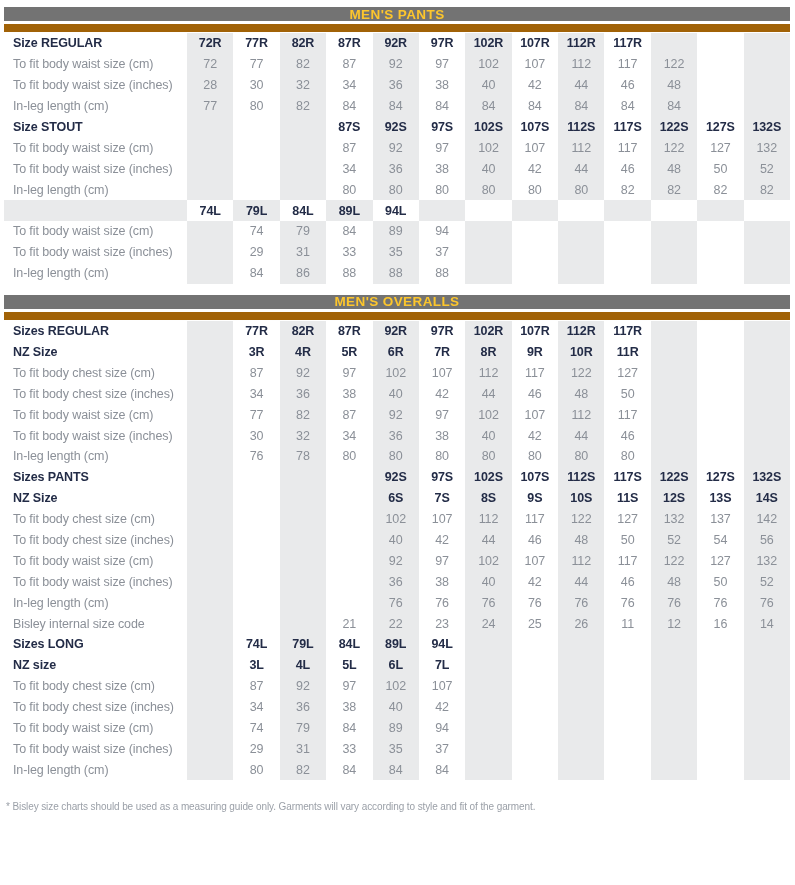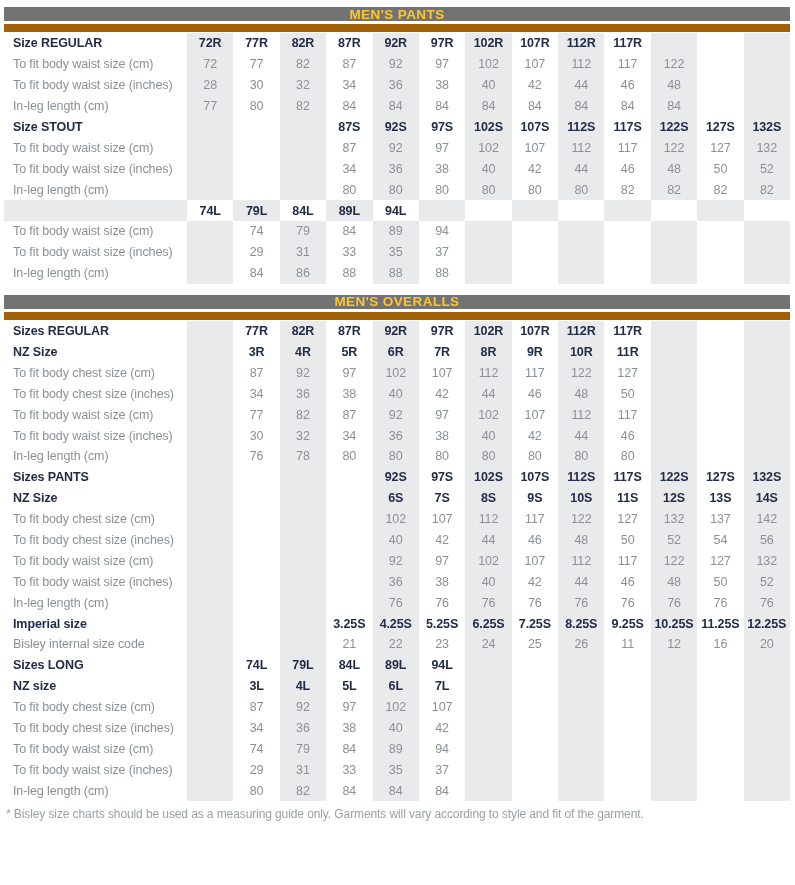--- a/index.html
+++ b/index.html
@@ -44,23 +44,23 @@
   .trow .cell {
     font-size: 12.5px;
     display: flex; align-items: center; justify-content: center;
     letter-spacing: -0.1px;
   }
   .cell.stripe { background: #e9eaeb; }
   .trow.header .label, .trow.header .cell { color: #232c47; font-weight: 700; }
   .trow.data .label, .trow.data .cell { color: #8b9098; font-weight: 400; }
 
   .footnote {
-    margin-top: 6px;
+    margin-top: 21px;
     padding-left: 2px;
-    font-size: 12px;
+    font-size: 10px;
     color: #9ba0a8;
     letter-spacing: -0.1px;
   }
 </style>
 </head>
 <body>
 
 <div class="page">
   <div id="tables-root">
       <section class="size-table">
@@ -479,51 +479,35 @@
             <div class="cell stripe">76</div>
             <div class="cell">76</div>
             <div class="cell stripe">76</div>
             <div class="cell">76</div>
             <div class="cell stripe">76</div>
             <div class="cell">76</div>
             <div class="cell stripe">76</div>
             <div class="cell">76</div>
             <div class="cell stripe">76</div>
           </div>
-          <div class="trow header">
-            <div class="label">Imperial size</div>
-            <div class="cell stripe"></div>
-            <div class="cell"></div>
-            <div class="cell stripe"></div>
-            <div class="cell">3.25S</div>
-            <div class="cell stripe">4.25S</div>
-            <div class="cell">5.25S</div>
-            <div class="cell stripe">6.25S</div>
-            <div class="cell">7.25S</div>
-            <div class="cell stripe">8.25S</div>
-            <div class="cell">9.25S</div>
-            <div class="cell stripe">10.25S</div>
-            <div class="cell">11.25S</div>
-            <div class="cell stripe">12.25S</div>
-          </div>
           <div class="trow data">
             <div class="label">Bisley internal size code</div>
             <div class="cell stripe"></div>
             <div class="cell"></div>
             <div class="cell stripe"></div>
             <div class="cell">21</div>
             <div class="cell stripe">22</div>
             <div class="cell">23</div>
             <div class="cell stripe">24</div>
             <div class="cell">25</div>
             <div class="cell stripe">26</div>
             <div class="cell">11</div>
             <div class="cell stripe">12</div>
             <div class="cell">16</div>
-            <div class="cell stripe">20</div>
+            <div class="cell stripe">14</div>
           </div>
           <div class="trow header">
             <div class="label">Sizes LONG</div>
             <div class="cell stripe"></div>
             <div class="cell">74L</div>
             <div class="cell stripe">79L</div>
             <div class="cell">84L</div>
             <div class="cell stripe">89L</div>
             <div class="cell">94L</div>
             <div class="cell stripe"></div>

